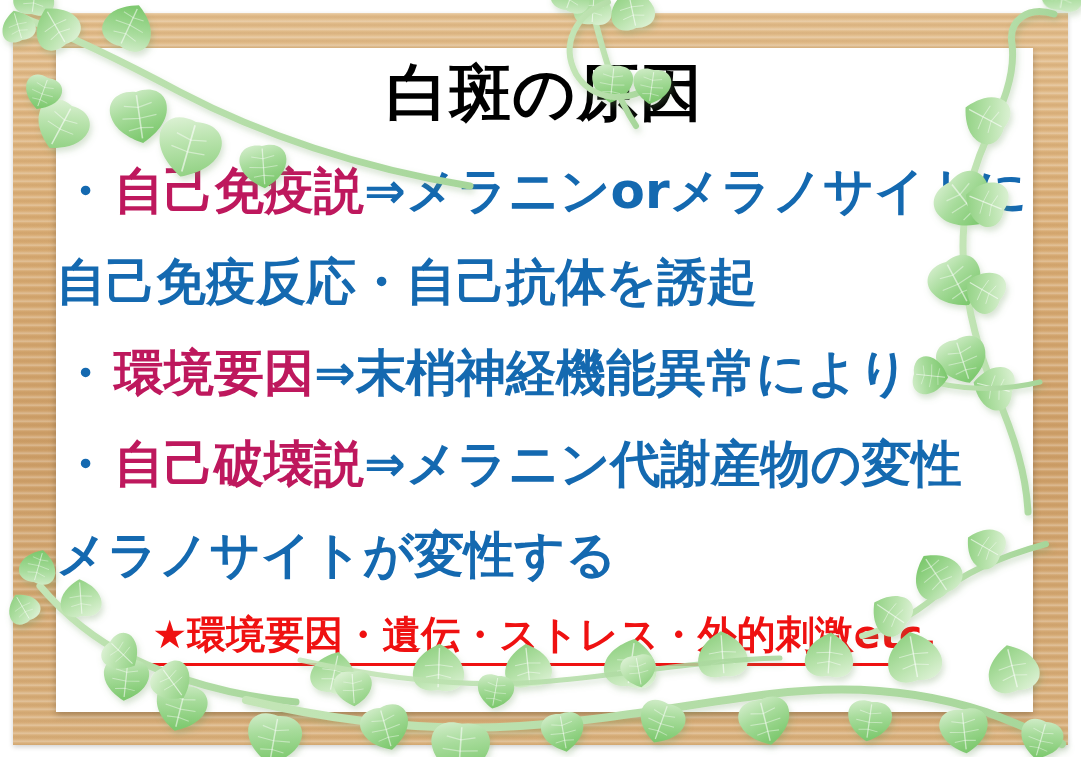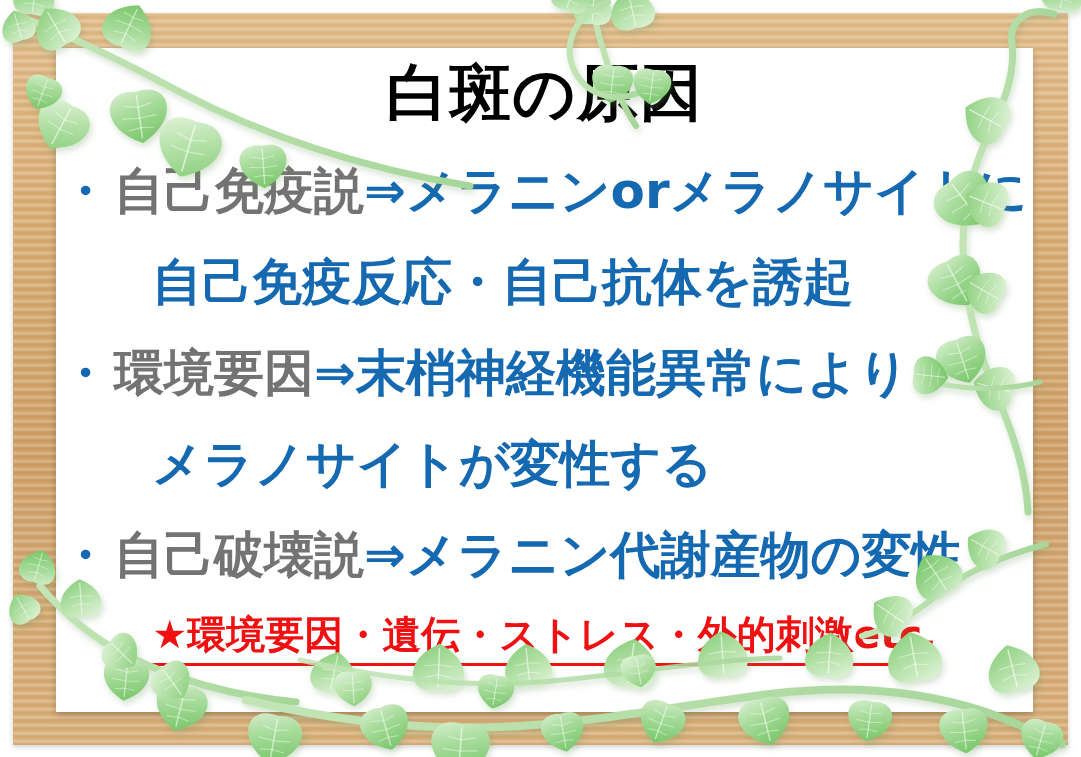--- a/index.html
+++ b/index.html
@@ -69,29 +69,29 @@
   }
   .line{
     position:relative;
     height:91px;
     line-height:91px;
     white-space:nowrap;
     font-weight:bold;
     font-size:50px;
   }
   .line.bulleted{ padding-left:4px; }
-  .line.indented{ padding-left:96px; }
+  .line.indented{ }
   .bullet-dot{
     display:inline-block;
     color:#1469b0;
     font-size:50px;
     vertical-align:baseline;
     margin-right:4px;
   }
-  .seg-red{ color:#737373; }
+  .seg-red{ color:#be185d; }
   .seg-blue{ color:#1469b0; }
 
   .footnote{
     position:absolute;
     left:0; top:560px; width:977px;
     text-align:center;
     font-size:39px;
     font-weight:bold;
     color:#ef1111;
     white-space:nowrap;
@@ -122,26 +122,26 @@
       </div>
 
       <div class="line indented">
         <span class="seg-blue">自己免疫反応・自己抗体を誘起</span>
       </div>
 
       <div class="line bulleted">
         <span class="bullet-dot">・</span><span class="seg-red">環境要因</span><span class="seg-blue">⇒末梢神経機能異常により</span>
       </div>
 
+      <div class="line bulleted">
+        <span class="bullet-dot">・</span><span class="seg-red">自己破壊説</span><span class="seg-blue">⇒メラニン代謝産物の変性</span>
+      </div>
+
       <div class="line indented">
         <span class="seg-blue">メラノサイトが変性する</span>
-      </div>
-
-      <div class="line bulleted">
-        <span class="bullet-dot">・</span><span class="seg-red">自己破壊説</span><span class="seg-blue">⇒メラニン代謝産物の変性</span>
       </div>
     </div>
 
     <div class="footnote">
       <span class="fn-text"><span class="star">★</span><span>環境要因・遺伝・ストレス・外的刺激etc.</span></span>
     </div>
 
   </div>
 
   <svg class="vines" viewBox="0 0 1081 757" xmlns="http://www.w3.org/2000/svg">

